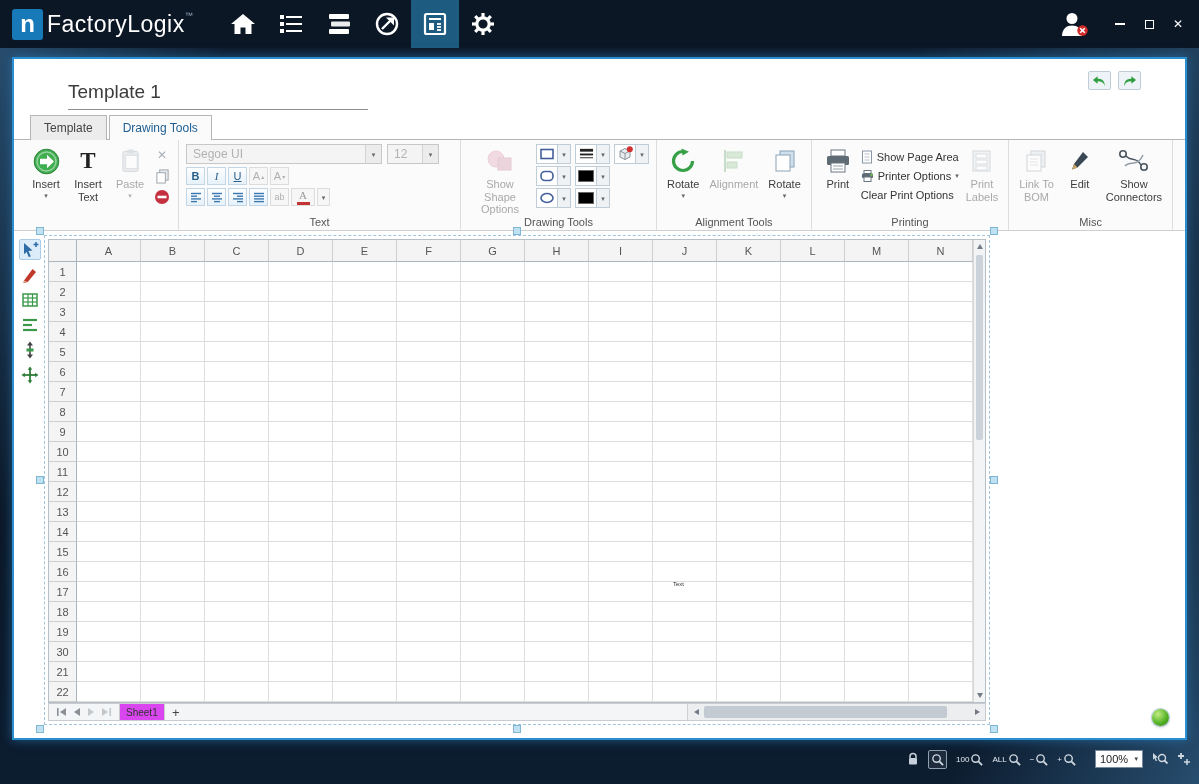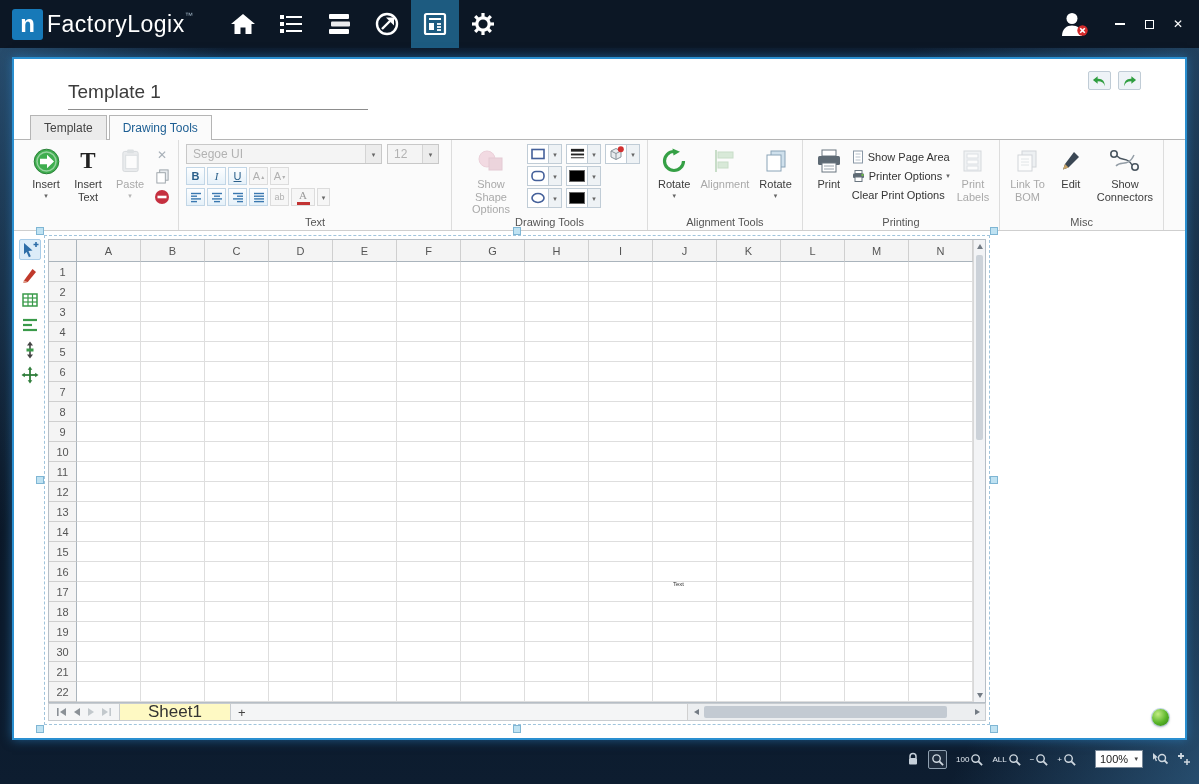--- a/index.html
+++ b/index.html
@@ -86,21 +86,21 @@
 .vscroll{width:13px;height:462px;background:#f3f4f6;border-left:1px solid #d8d8d8;position:relative}
 .varrow{position:absolute;left:0;width:100%;height:13px;display:flex;align-items:center;justify-content:center;cursor:pointer}
 .vthumb{position:absolute;left:2px;right:2px;top:15px;height:185px;background:#ccd2d9;border-radius:2px;cursor:pointer}
 .tri-up{width:0;height:0;border-left:3.5px solid transparent;border-right:3.5px solid transparent;border-bottom:5px solid #737b84}
 .tri-down{width:0;height:0;border-left:3.5px solid transparent;border-right:3.5px solid transparent;border-top:5px solid #737b84}
 .tri-left{width:0;height:0;border-top:3.5px solid transparent;border-bottom:3.5px solid transparent;border-right:5px solid #737b84}
 .tri-right{width:0;height:0;border-top:3.5px solid transparent;border-bottom:3.5px solid transparent;border-left:5px solid #737b84}
 .sheet-bar{height:18px;background:#f4f5f6;border:1px solid #c8ccd0;border-top:1px solid #c8ccd0;display:flex;align-items:center}
 .snav{display:flex;align-items:center;gap:6px;padding:0 8px}
 .snavbtn{display:flex;align-items:center;cursor:pointer}
-.sheettab{height:100%;display:flex;align-items:center;padding:0 28px;background:#fef9c3;border-left:1px solid #c8ccd0;border-right:1px solid #c8ccd0;font-size:17px;color:#333;cursor:pointer}
+.sheettab{height:100%;display:flex;align-items:center;padding:0 6px;background:#d946ef;border-left:1px solid #c8ccd0;border-right:1px solid #c8ccd0;font-size:10px;color:#333;cursor:pointer}
 .addsheet{width:22px;text-align:center;font-size:13px;color:#444;cursor:pointer}
 .sbspacer{flex:1}
 .hscroll{width:298px;height:100%;display:flex;align-items:center;background:#eceef0;border-left:1px solid #d0d0d0;padding:0 2px}
 .harrow{width:12px;display:flex;align-items:center;justify-content:center;cursor:pointer}
 .htrack{flex:1;height:12px;position:relative}
 .hthumb{position:absolute;left:2px;top:0;width:243px;height:12px;background:#c3cad2;border-radius:2px;cursor:pointer}
 
 .handle{position:absolute;width:8px;height:8px;background:#bfe2f2;border:1px solid #7fb6d4;z-index:5;cursor:pointer}
 .h-tl{left:-12px;top:-12px}.h-t{left:calc(50% - 4px);top:-12px}.h-tr{right:-12px;top:-12px}
 .h-l{left:-12px;top:calc(50% - 4px)}.h-r{right:-12px;top:calc(50% - 4px)}
@@ -259,21 +259,21 @@
         </div>
         <div class="minibtn">
           <svg width="16" height="16" viewBox="0 0 16 16">
               <circle cx="8" cy="8" r="7" fill="#c53040"></circle>
               <rect x="3.5" y="6.7" width="9" height="2.6" fill="#fff"></rect>
             </svg>
         </div>
       </div>
     </div>
 
-    <div class="rgroup" style="padding-right:12px">
+    <div class="rgroup" style="padding-right:21px">
       <div class="tgcol">
         <div class="combo-row">
           <div class="combo" style="width:196px">
             <span class="ctext">Segoe UI</span>
             <span class="cdrop">
                 <span class="caret">▾</span>
               </span>
           </div>
           <div class="combo" style="width:52px">
             <span class="ctext">12</span>

